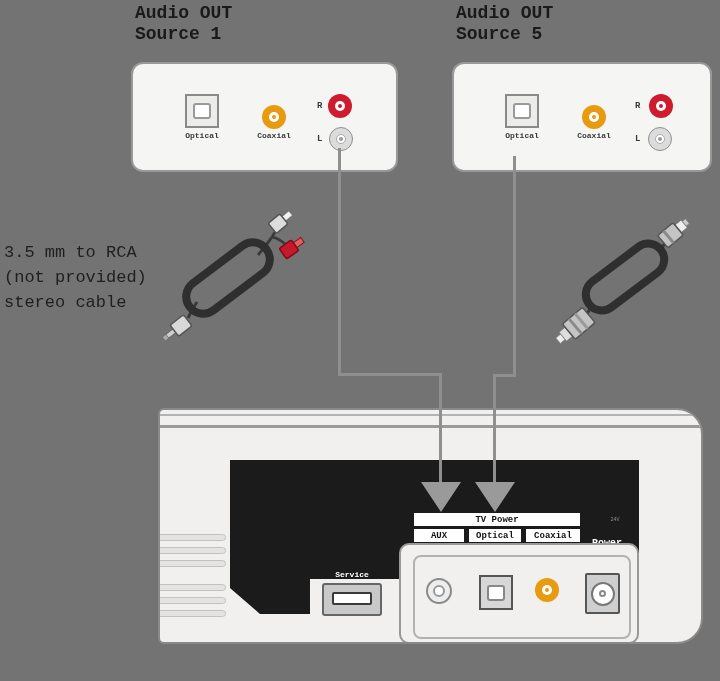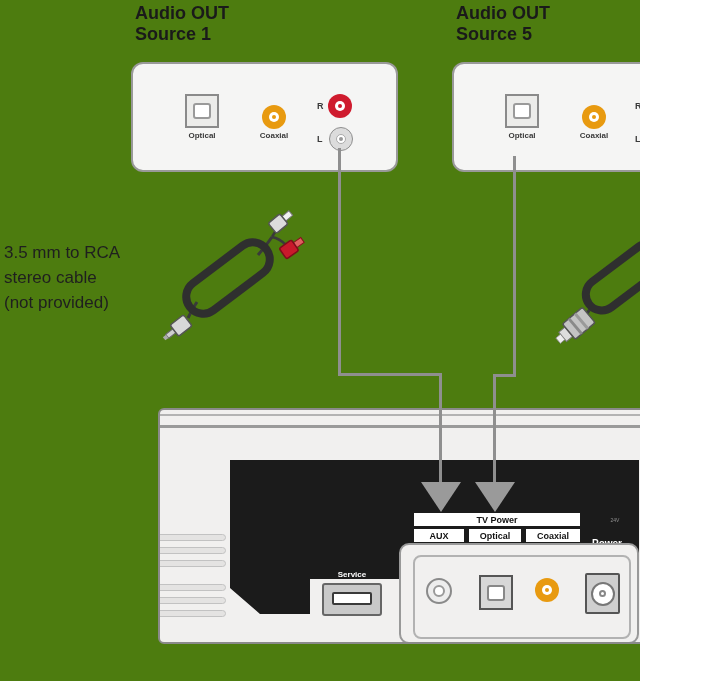--- a/index.html
+++ b/index.html
@@ -1,17 +1,17 @@
 <!DOCTYPE html>
 <html><head>
 <meta charset="utf-8">
 <style>
   * { margin:0; padding:0; box-sizing:border-box; }
   body { background:#ffffff; font-family:"Liberation Sans", sans-serif; }
-  .stage { position:relative; width:640px; height:681px; background:#4d7c0f; overflow:hidden; }
+  .stage { position:relative; width:720px; height:681px; background:#737373; overflow:hidden;font-family:Liberation Mono, monospace; }
 
   .src-title { position:absolute; font-size:18px; font-weight:bold; color:#1a1a1a; line-height:21px; }
 
   .src-box { position:absolute; top:62px; height:110px; background:#f5f5f4; border:2px solid #999;
              border-radius:12px; }
 
   .conn-label { position:absolute; font-size:8px; font-weight:bold; color:#3a3a3a; text-align:center; width:60px; }
   .rl-label { position:absolute; font-size:9px; font-weight:bold; color:#3a3a3a; }
 
   .donut { position:absolute; width:24px; height:24px; border-radius:50%;
@@ -139,22 +139,22 @@
     <div class="rl-label" style="left:181px; top:70px;">L</div>
     <div class="donut gray" style="left:194px; top:63px;">
       <div class="hole">
           <div class="pin"></div>
         </div>
     </div>
   </div>
 
   <div class="note">
     <div>3.5 mm to RCA</div>
+    <div>(not provided)</div>
     <div>stereo cable</div>
-    <div>(not provided)</div>
   </div>
 
   <svg class="cable-svg" style="left:155px; top:200px;" width="160" height="150" viewBox="0 0 160 150">
     <path d="M 103,55 C 110,47 113,43 117,37" fill="none" stroke="#3a3a3a" stroke-width="3"></path>
     <path d="M 117,37 L 123,27" fill="none" stroke="#3a3a3a" stroke-width="2.5"></path>
     <path d="M 117,37 C 122,38 127,41 131,45" fill="none" stroke="#3a3a3a" stroke-width="2.5"></path>
     <path d="M 42,102 C 38,108 36,112 33,118" fill="none" stroke="#3a3a3a" stroke-width="3"></path>
     <g transform="translate(73,78) rotate(-37)">
       <rect x="-48" y="-17" width="96" height="34" rx="17" fill="none" stroke="#2f2f2f" stroke-width="8"></rect>
     </g>

